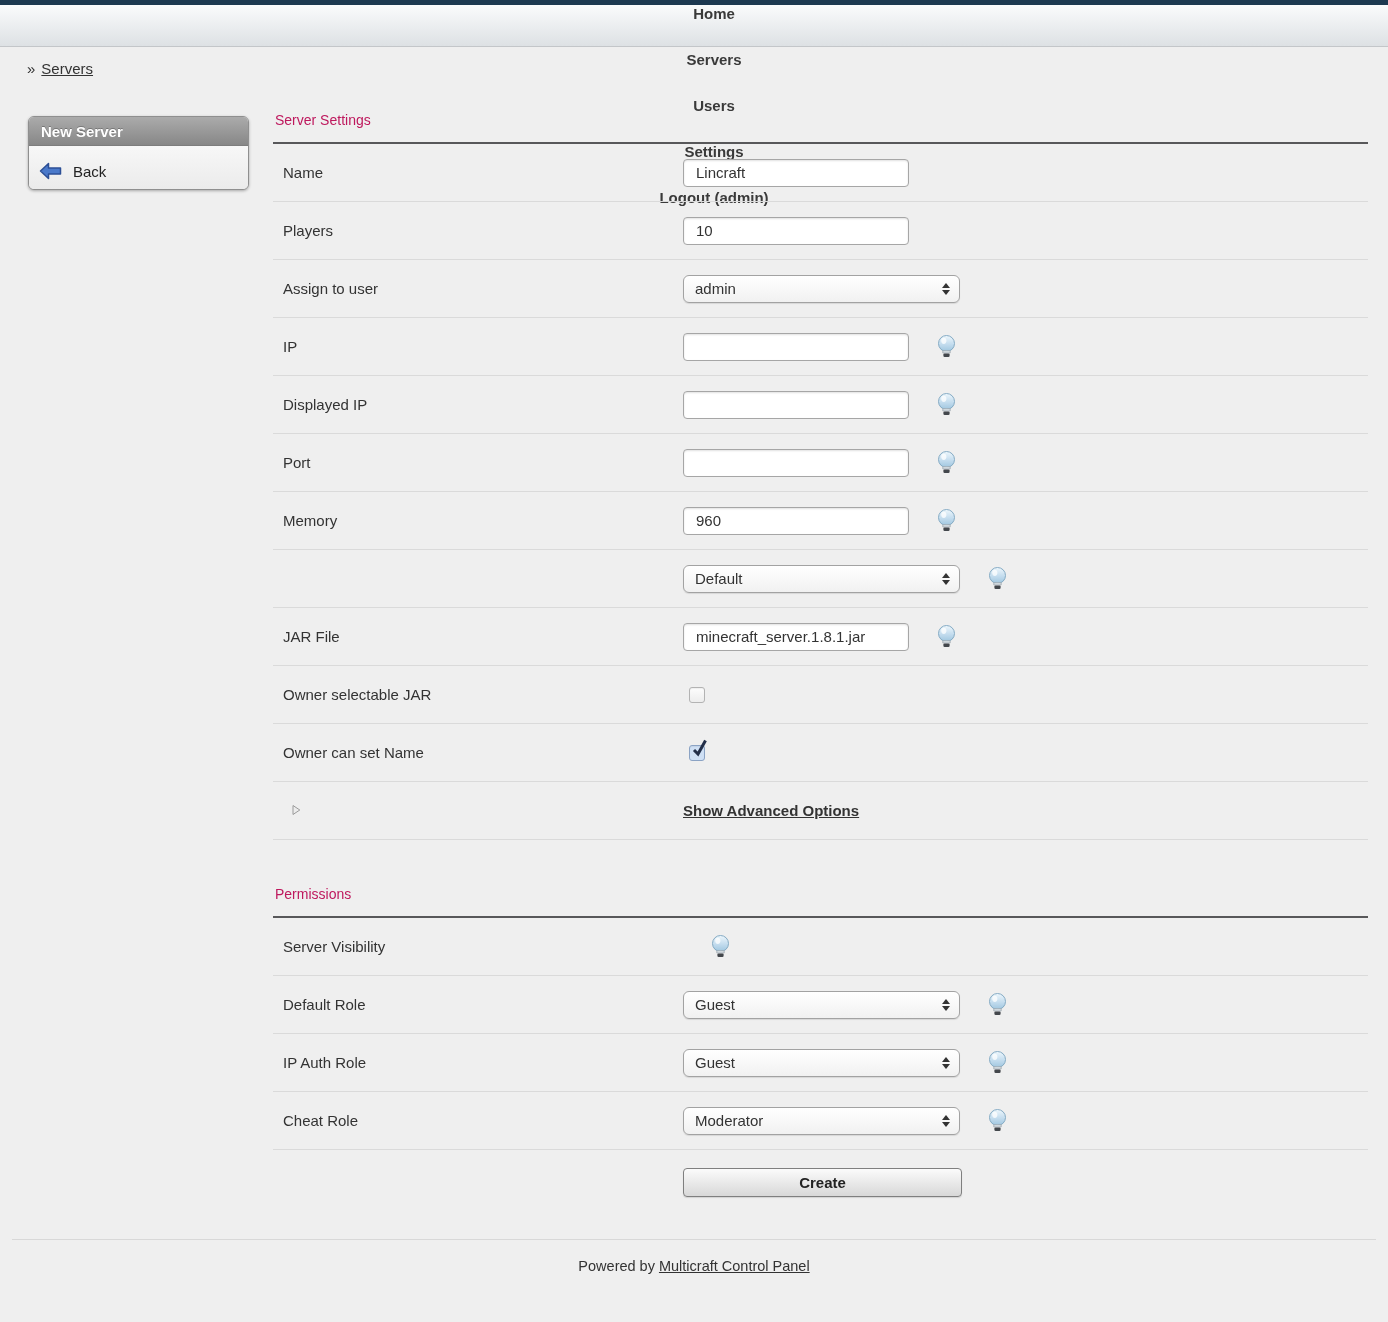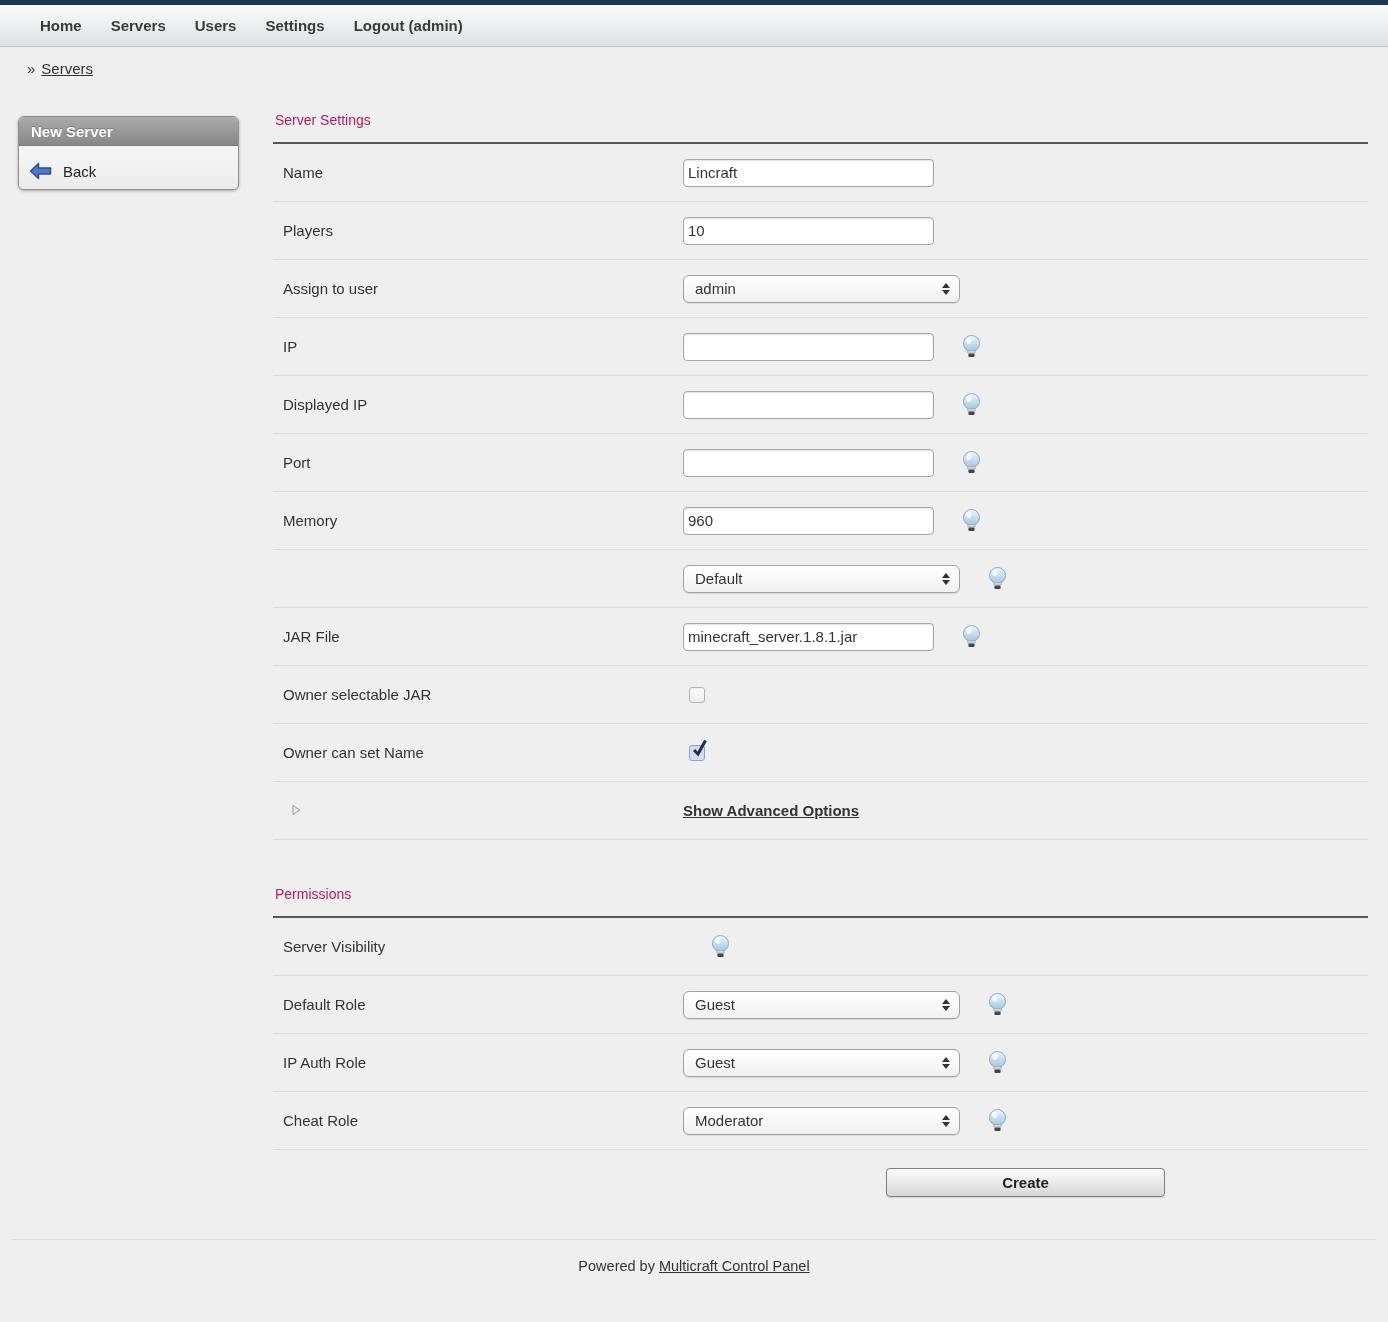--- a/index.html
+++ b/index.html
@@ -13,38 +13,38 @@
   }
   a { color:#333; }
 
   
   .top-strip { height:5px; background:#1d3951; }
   .navbar {
     height:42px;
     background:linear-gradient(#fafbfc,#dde1e4);
     border-bottom:1px solid #c3c6c9;
     display:flex; align-items:center;
-    padding-left:40px; gap:29px;
+    padding-left:40px; gap:29px;flex-direction:column;
   }
   .nav-item {
     font-size:15px; font-weight:bold; color:#3a3a3a;
     cursor:pointer; white-space:nowrap;
   }
 
   
   .breadcrumb { padding:13px 0 0 27px; font-size:15px; height:46px; }
   .breadcrumb a { text-decoration:underline; cursor:pointer; }
   .crumb-sep { margin-right:6px; }
 
   
   .page-body { position:relative; }
 
   
   .side-box {
-    position:absolute; left:18px; top:4px; width:221px;
+    position:absolute; left:28px; top:4px; width:221px;
     border:1px solid #8f8f8f; border-radius:6px;
     box-shadow:0 1px 3px rgba(0,0,0,0.30);
     overflow:hidden; background:#f3f3f3;
   }
   .side-head {
     height:29px; line-height:29px; padding-left:12px;
     background:linear-gradient(#ababab,#878787);
     border-bottom:1px solid #7d7d7d;
     color:#fff; font-size:15px; font-weight:bold;
     text-shadow:0 -1px 0 rgba(0,0,0,0.25);
@@ -62,30 +62,30 @@
     font-size:14px; font-weight:400; color:#be185d;
   }
   .section-head.permissions h2 { margin-top:46px; }
 
   
   .row {
     display:flex; align-items:center;
     height:58px;
     border-bottom:1px solid #dadada;
   }
-  .row.no-border { border-bottom:none; height:64px;justify-content:center; }
+  .row.no-border { border-bottom:none; height:64px; }
   .row-label {
     flex:0 0 410px; padding-left:10px;
     font-size:15px; color:#333;
   }
   .row-control { display:flex; align-items:center; }
 
   .text-input {
-    width:251px; height:28px;
-    padding:3px 4px;
+    width:226px; height:28px;
+    padding:3px 12px;
     font-family:"Liberation Sans", sans-serif;
     font-size:15px; color:#333;
     border:1px solid #a6a6a6; border-radius:4px;
     background:#fff;
     box-shadow:inset 0 1px 2px rgba(0,0,0,0.12);
     outline:none;
   }
 
   .select {
     width:277px; height:28px;

